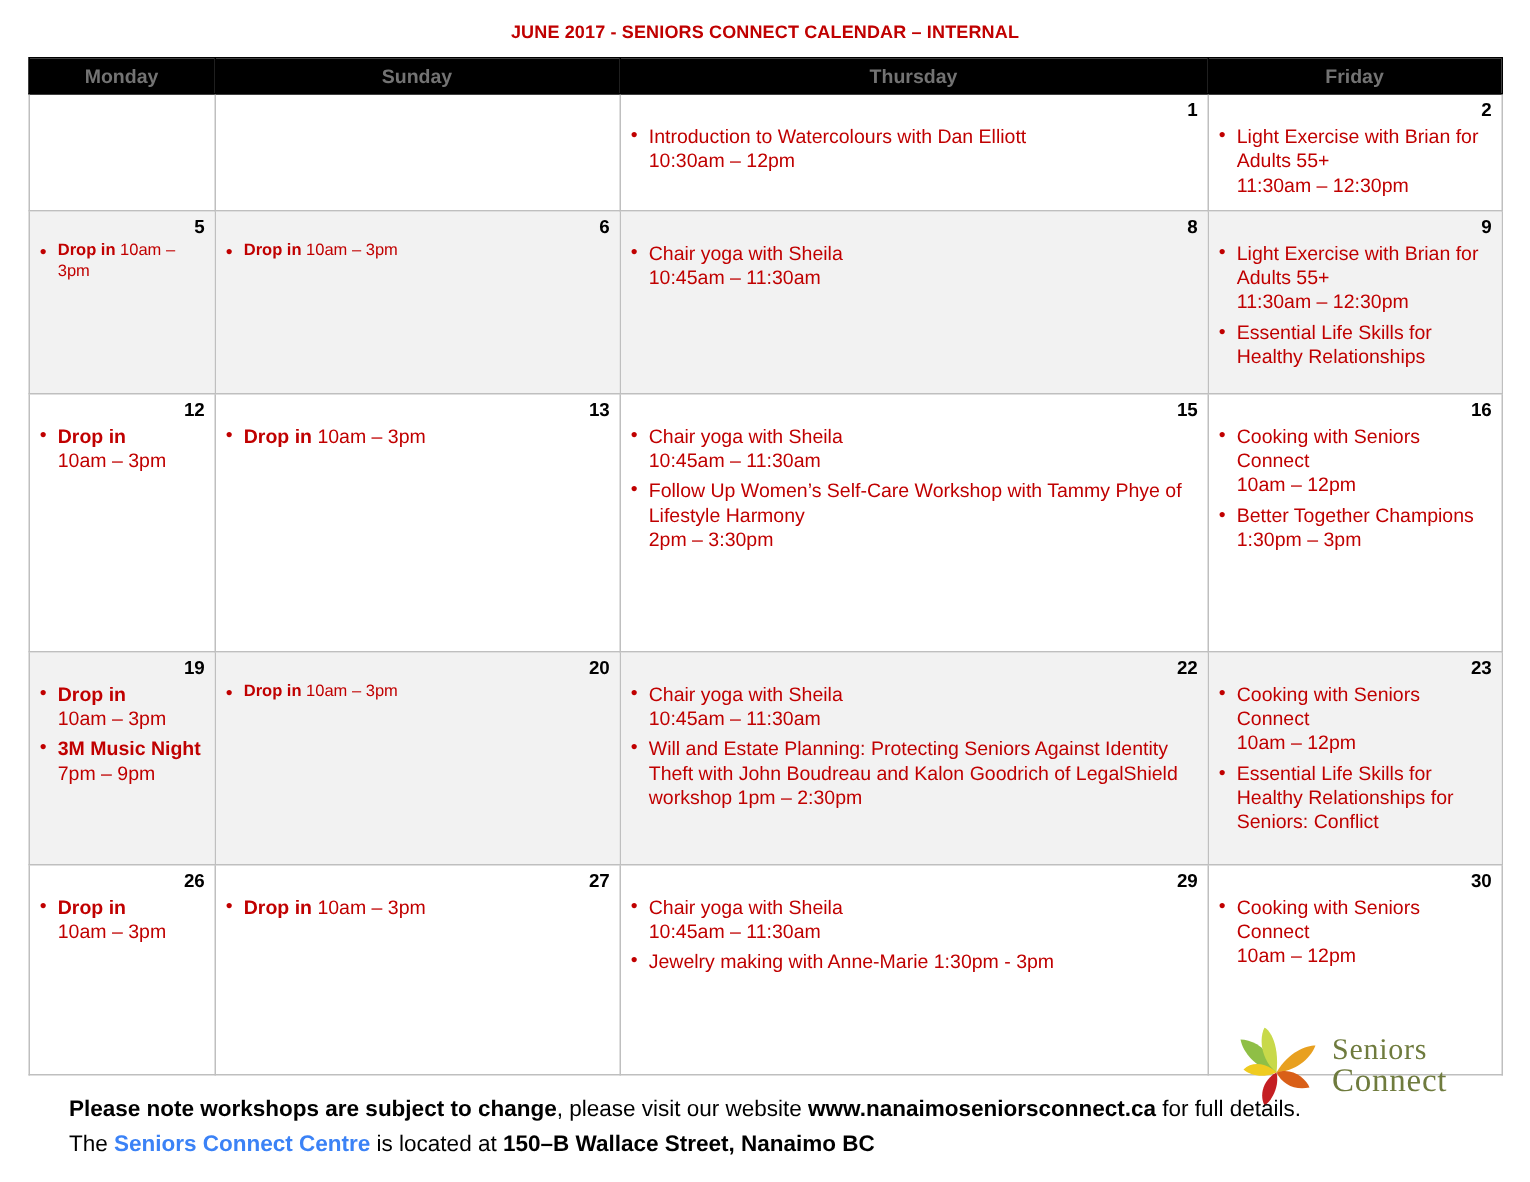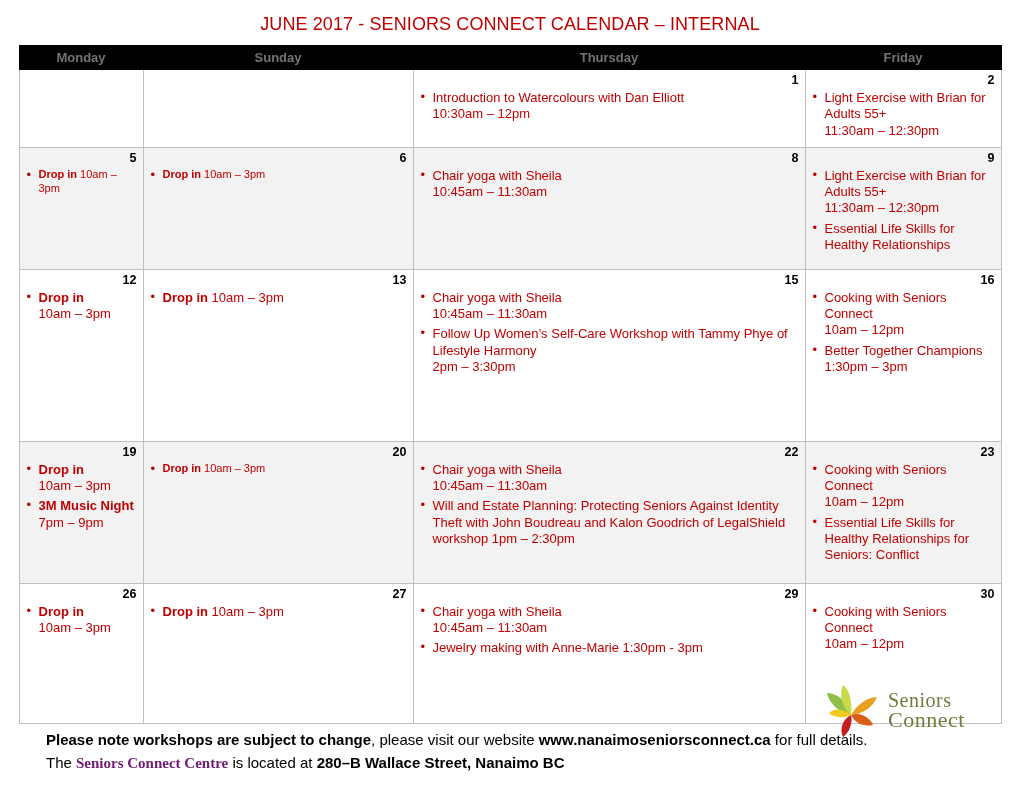--- a/index.html
+++ b/index.html
@@ -15,22 +15,22 @@
     overflow: hidden;
   }
   .page {
     position: relative;
     width: 1020px;
     height: 788px;
     box-sizing: border-box;
   }
   .title {
     text-align: center;
-    font-size: 18px;
-    font-weight: normal;
+    font-size: 12px;
+    font-weight: bold;
     color: #c00000;
     padding-top: 14px;
     padding-bottom: 10px;
     letter-spacing: 0.1px;
   }
   table.cal {
     border-collapse: collapse;
     table-layout: fixed;
     width: 982px;
     margin: 0 auto;
@@ -94,21 +94,21 @@
   
   .footer {
     position: absolute;
     left: 46px;
     bottom: 14px;
     font-size: 15px;
     line-height: 1.5;
     color: #000000;
   }
   .footer .b { font-weight: bold; }
-  .footer .red { color: #701a75; font-weight: bold; font-family: Liberation Serif, serif; }
+  .footer .red { color: #3b82f6; font-weight: bold; }
   .logo {
     position: absolute;
     right: 20px;
     bottom: 45px;
     width: 180px;
     height: 58px;
   }
   .logo .txt1 {
     position: absolute;
     left: 68px;
@@ -340,17 +340,17 @@
     </svg>
     <div class="txt1">Seniors</div>
     <div class="txt2">Connect</div>
   </div>
 
   <div class="footer">
     <div>
       <span class="b">Please note workshops are subject to change</span><span>, please visit our website </span><span class="b">www.nanaimoseniorsconnect.ca</span><span> for full details.</span>
     </div>
     <div>
-      <span>The </span><span class="red">Seniors Connect Centre</span><span> is located at </span><span class="b">280–B Wallace Street, Nanaimo BC</span>
+      <span>The </span><span class="red">Seniors Connect Centre</span><span> is located at </span><span class="b">150–B Wallace Street, Nanaimo BC</span>
     </div>
   </div>
 
 </div>
 
 </body></html>

